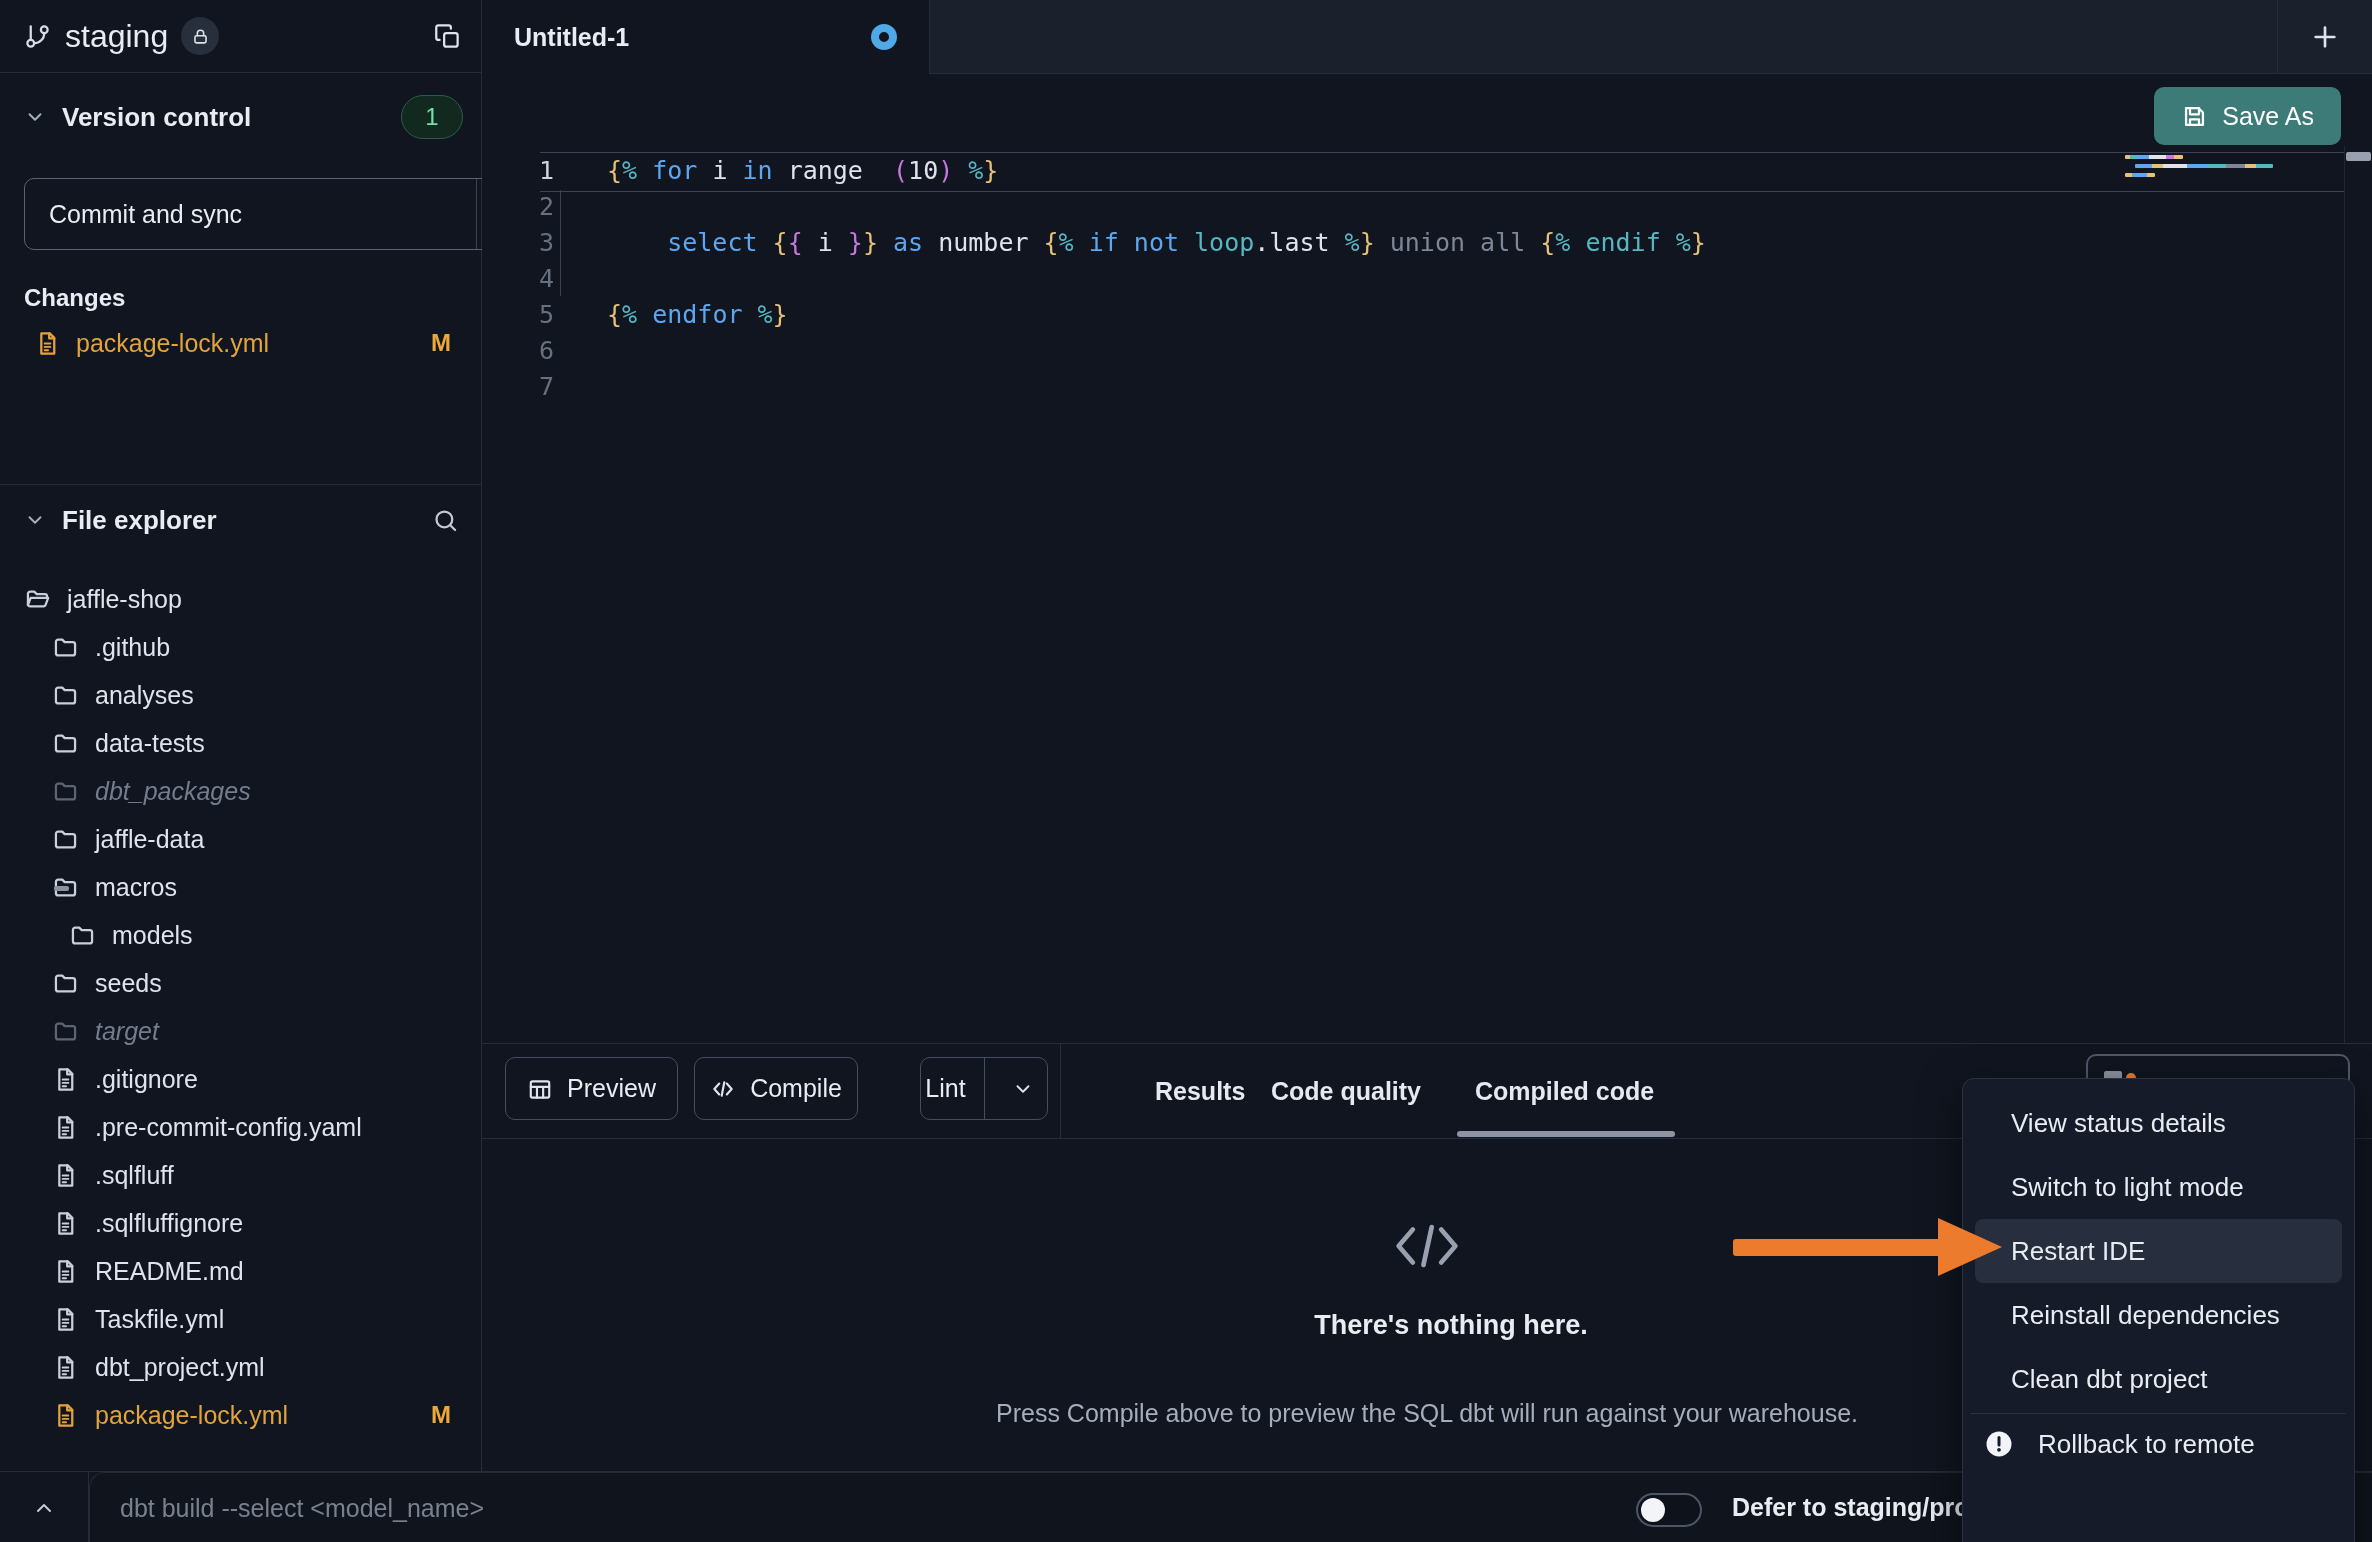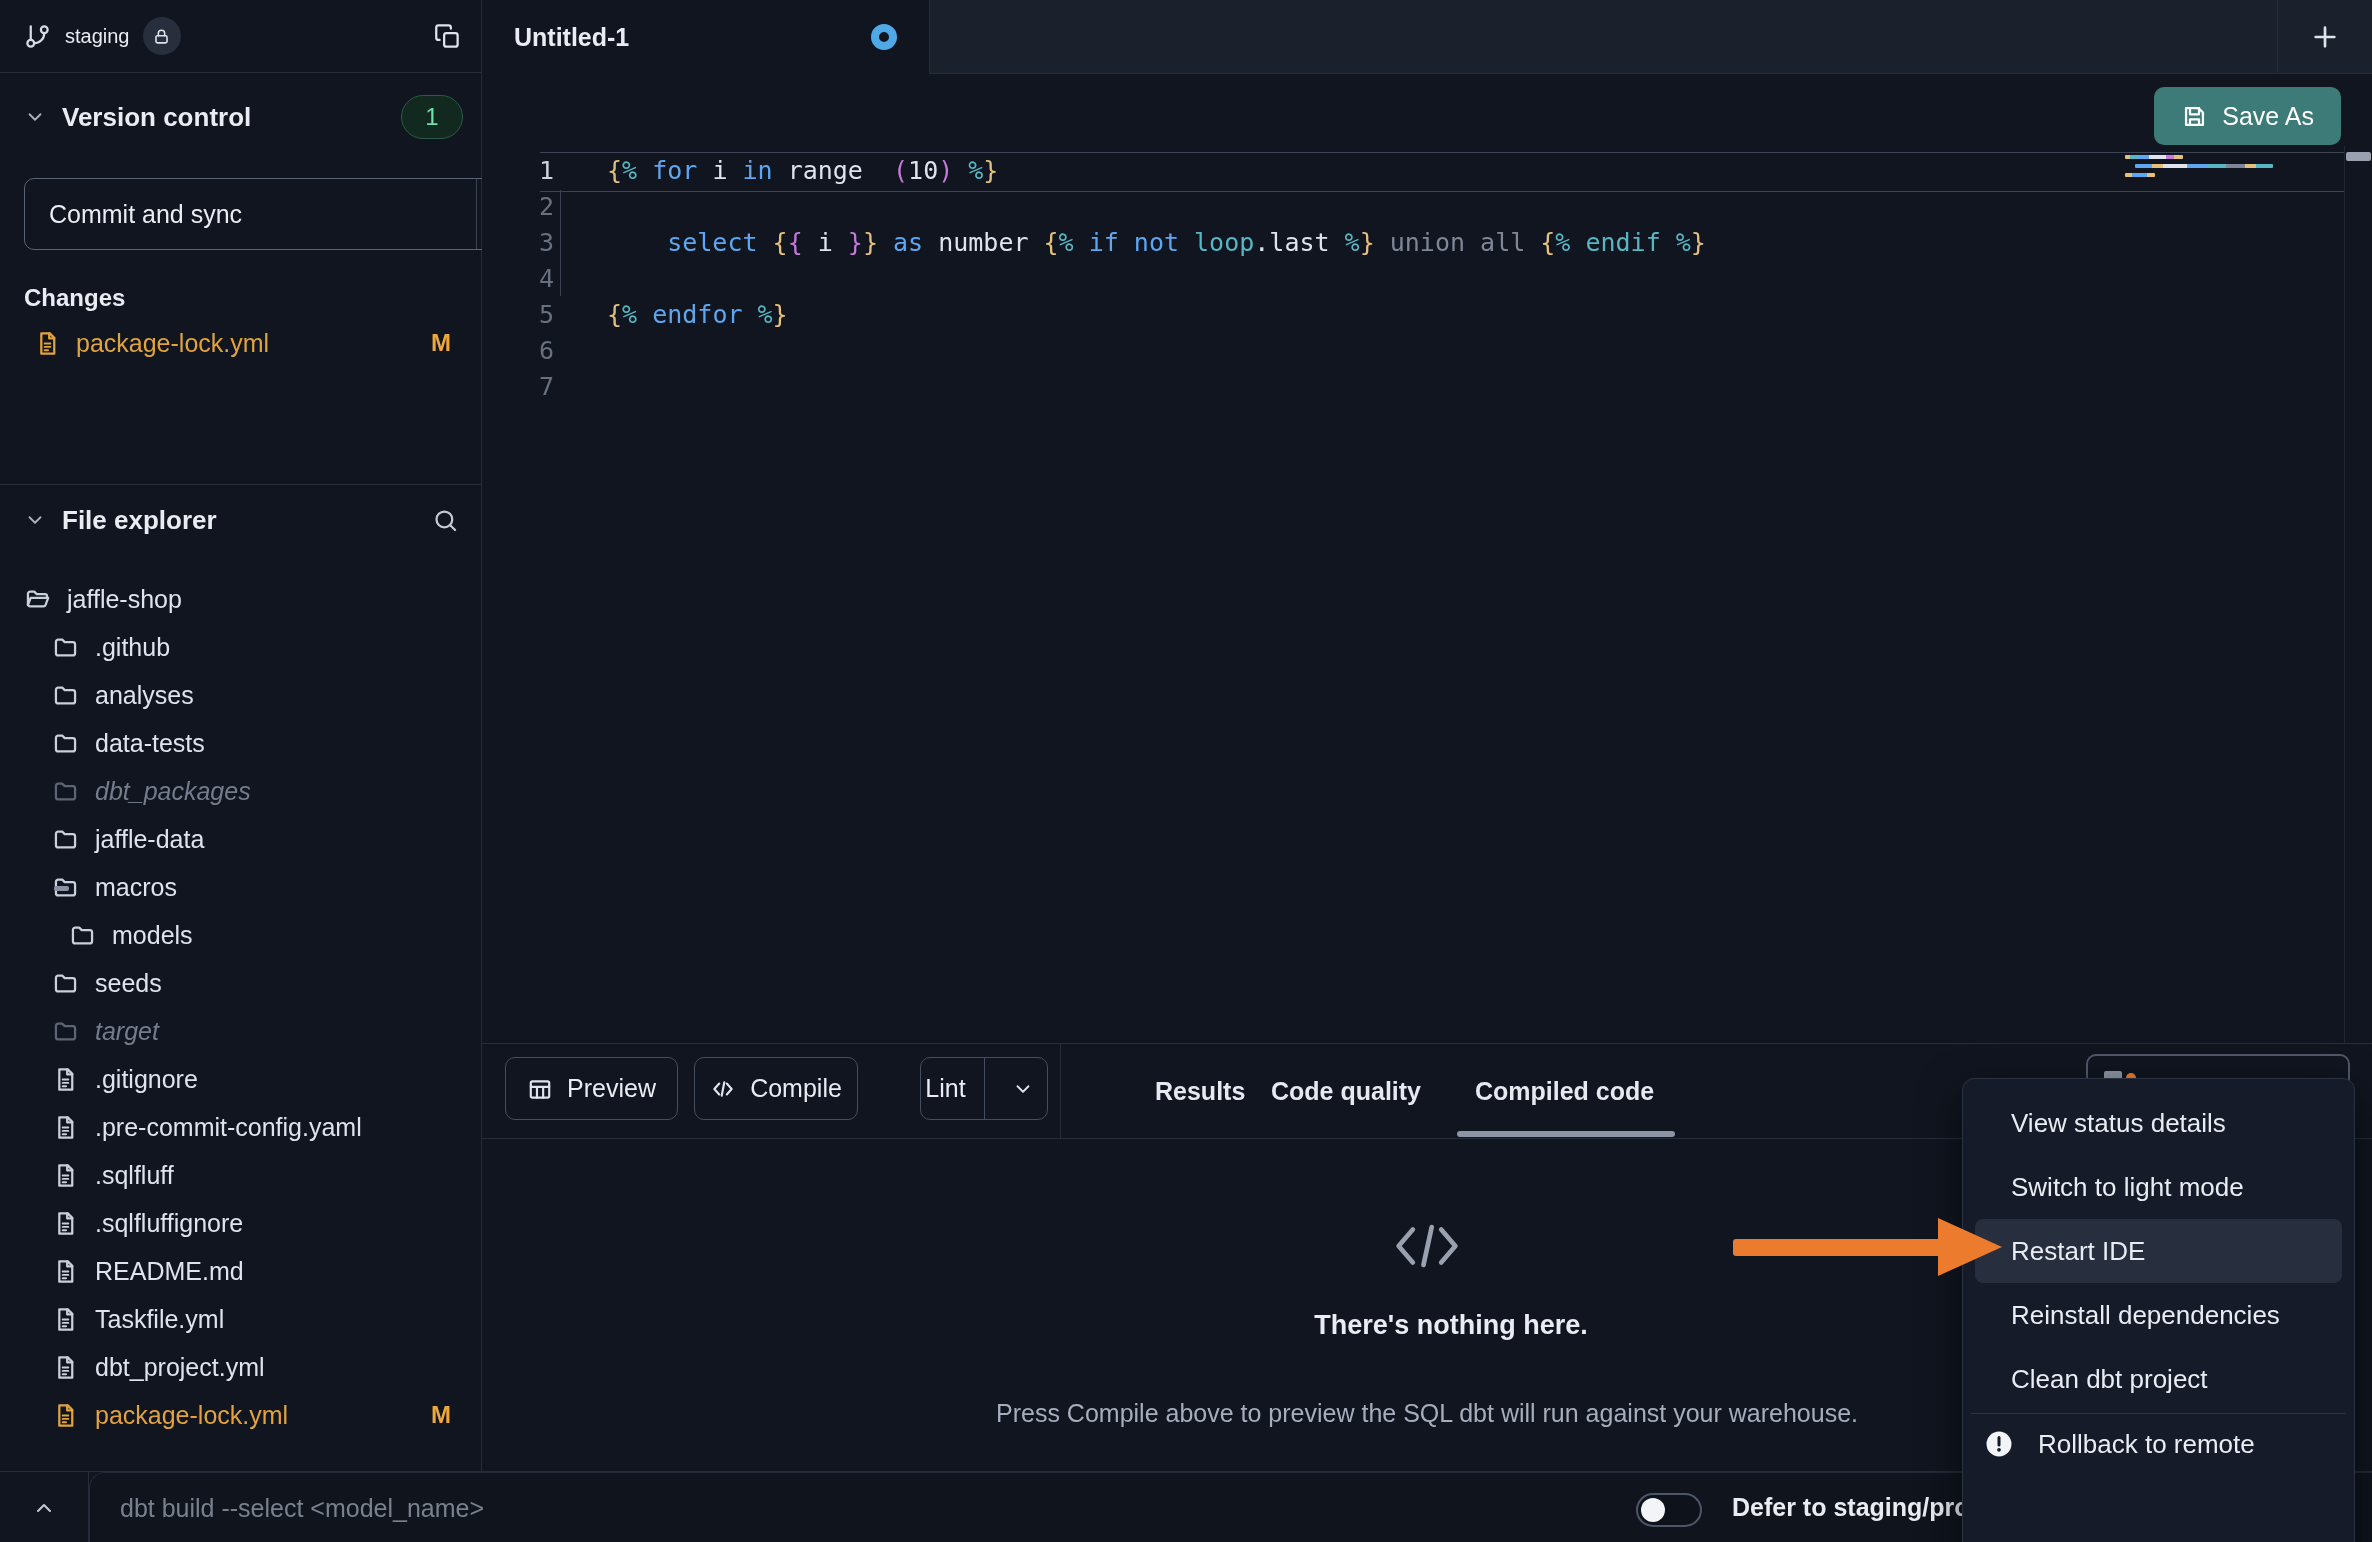--- a/index.html
+++ b/index.html
@@ -6,21 +6,21 @@
   #app{position:relative;width:2372px;height:1542px;background:#10151f;
        font-family:"Liberation Sans",sans-serif;color:#e9ecf2;overflow:hidden;}
   .i{display:inline-block;flex:none;}
   .i svg{width:100%;height:100%;display:block;}
 
   
   .sidebar{position:absolute;left:0;top:0;width:481px;height:1471px;background:#10151f;
            border-right:1px solid #262d3a;}
   .sb-header{position:absolute;top:0;left:0;right:0;height:73px;border-bottom:1px solid #262d3a;
              display:flex;align-items:center;padding:0 20px 0 24px;box-sizing:border-box;}
-  .branch-name{font-size:20px;margin-left:14px;color:#e9ecf2;}
+  .branch-name{font-size:32px;margin-left:14px;color:#e9ecf2;}
   .lock-pill{width:38px;height:38px;border-radius:50%;background:#272e3c;margin-left:13px;
              display:flex;align-items:center;justify-content:center;color:#dfe3ec;}
   .copy-btn{margin-left:auto;color:#dfe3ec;width:27px;height:27px;}
 
   .vc-header{position:absolute;top:94px;left:24px;right:18px;height:46px;display:flex;align-items:center;}
   .sec-chev{width:22px;height:22px;color:#aab2c0;}
   .sec-title{margin-left:16px;font-size:26px;font-weight:700;}
   .vc-badge{margin-left:auto;min-width:62px;height:44px;border-radius:22px;background:#12291f;
             border:1.5px solid #2c5c45;color:#74dfa9;font-size:24px;display:flex;align-items:center;
             justify-content:center;box-sizing:border-box;}

